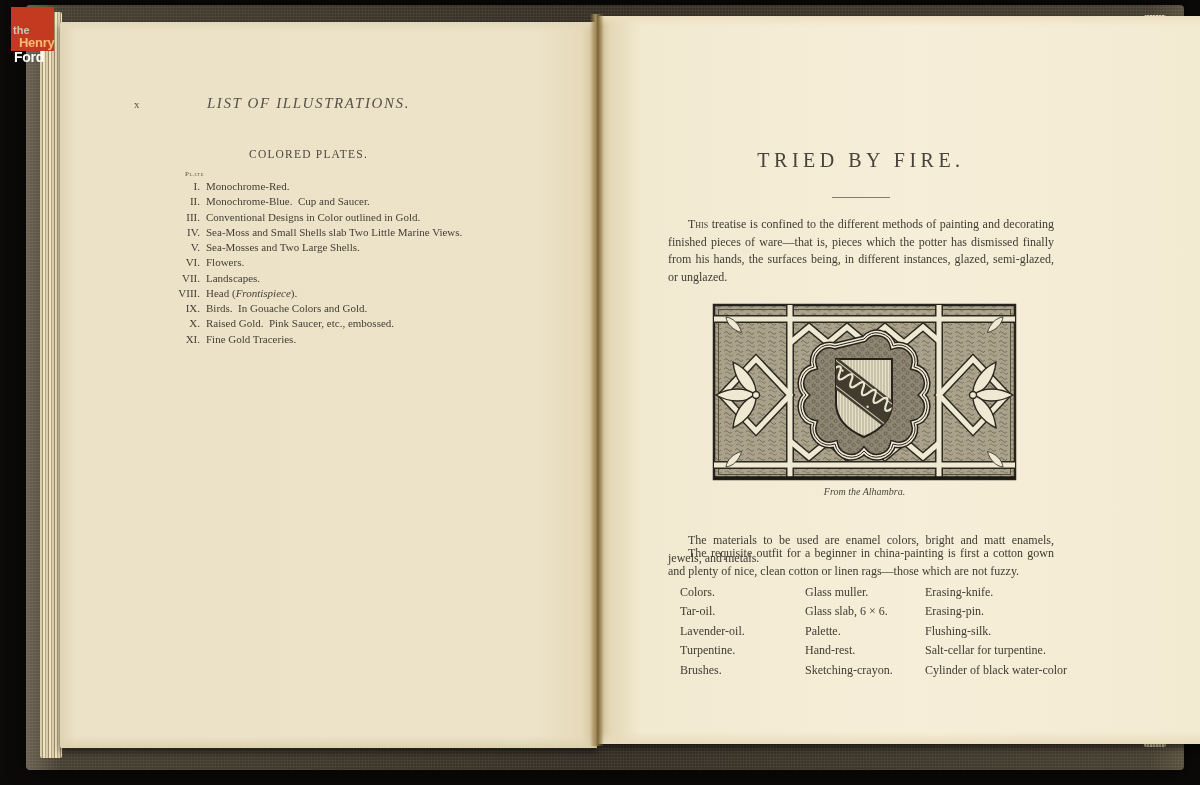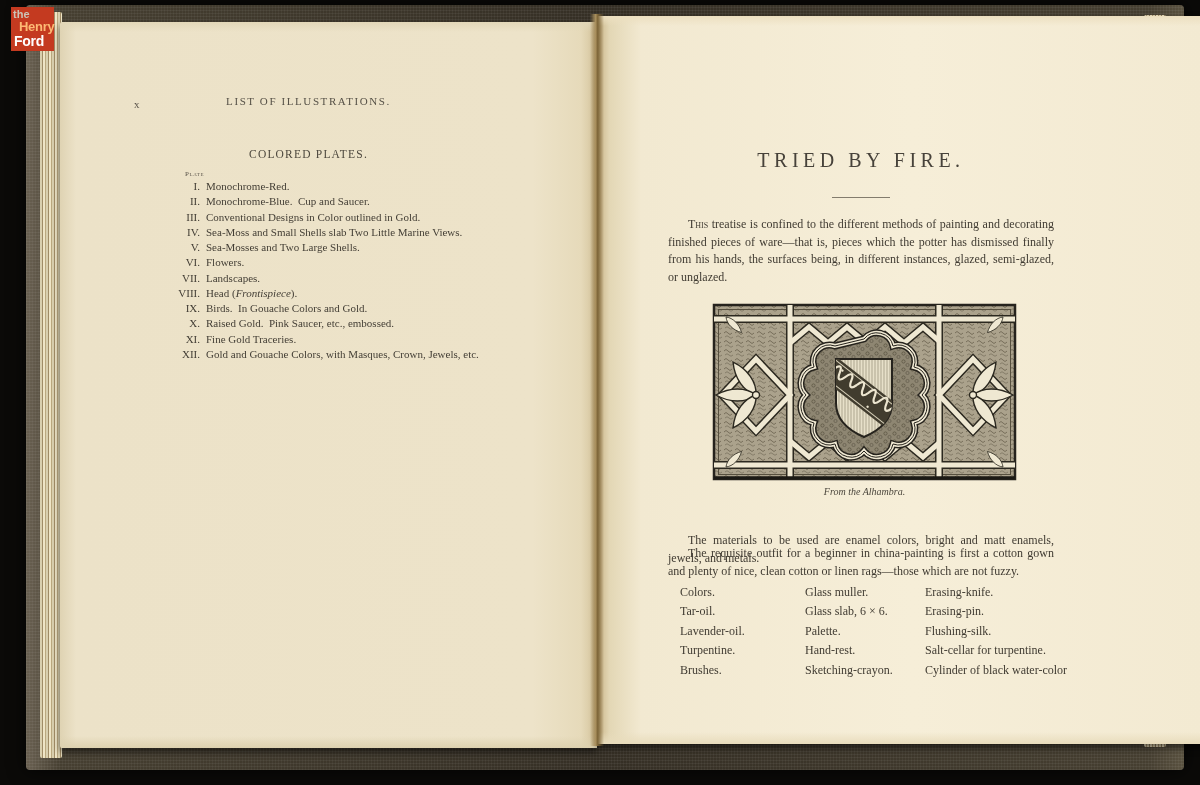--- a/index.html
+++ b/index.html
@@ -46,28 +46,28 @@
     border-radius:0 2px 2px 0;
   }
   .gutter-shadow{
     position:absolute;left:590px;top:14px;width:14px;height:732px;
     background:linear-gradient(90deg,rgba(0,0,0,0),#a98f5d 40%,#7c6437 55%,rgba(0,0,0,0));
   }
   
   .thf-logo{position:absolute;left:11px;top:7px;width:43px;height:44px;z-index:50;
     font-family:"Liberation Sans",sans-serif;}
   .thf-logo .sq{position:absolute;left:0;top:0;width:100%;height:100%;background:#c43a20;}
-  .thf-logo span{position:absolute;line-height:1;}
+  .thf-logo span{position:absolute;line-height:1;margin-top:16px;}
   .thf-the{left:2px;top:2px;font-size:11px;font-weight:600;color:#cbc4b6;}
   .thf-henry{left:8px;top:13px;font-size:13px;font-weight:700;color:#fdba74;letter-spacing:-.3px;}
   .thf-ford{left:3px;top:27px;font-size:14px;font-weight:700;color:#ffffff;letter-spacing:-.3px;}
   
   .page-left .pagenum{position:absolute;left:74px;top:76px;font-size:11px;color:#5a544a;}
   .run-head{position:absolute;left:0;right:40px;top:73px;text-align:center;
-    font-size:11px;letter-spacing:1.6px;color:#565147;}
+    font-style:italic;font-size:15px;letter-spacing:1.6px;color:#565147;}
   .section-title{position:absolute;left:0;right:40px;top:126px;text-align:center;
     font-size:11.5px;letter-spacing:1.2px;color:#4c473d;}
   .plate-label{position:absolute;left:125px;top:148px;font-size:7px;
     font-variant:small-caps;letter-spacing:.6px;color:#5a544a;}
   .plates-list{position:absolute;left:108px;top:157px;right:20px;}
   .plate-row{display:flex;line-height:15.25px;font-size:11px;color:#433e35;}
   .plate-numeral{width:32px;text-align:right;flex:0 0 32px;}
   .plate-title{margin-left:6px;white-space:pre-wrap;}
   
   .rp-content{position:absolute;left:71px;top:0;width:386px;height:100%;}
@@ -141,24 +141,20 @@
         <span class="plate-title">Birds.  In Gouache Colors and Gold.</span>
       </div>
       <div class="plate-row">
         <span class="plate-numeral">X.</span>
         <span class="plate-title">Raised Gold.  Pink Saucer, etc., embossed.</span>
       </div>
       <div class="plate-row">
         <span class="plate-numeral">XI.</span>
         <span class="plate-title">Fine Gold Traceries.</span>
       </div>
-      <div class="plate-row">
-        <span class="plate-numeral">XII.</span>
-        <span class="plate-title">Gold and Gouache Colors, with Masques, Crown, Jewels, etc.</span>
-      </div>
     </div>
 </div>
 
 <div class="page page-right">
   <div class="rp-content">
     <div class="rp-title">TRIED BY FIRE.</div>
     <div class="rp-rule"></div>
     <p class="para indent para1"><span class="sc">This</span><span> treatise is confined to the different methods of painting and decorating finished pieces of ware—that is, pieces which the potter has dismissed finally from his hands, the surfaces being, in different instances, glazed, semi-glazed, or unglazed.</span></p>
     <p class="para indent para2">The materials to be used are enamel colors, bright and matt enamels, jewels, and metals.</p>
     <p class="para indent para3">The requisite outfit for a beginner in china-painting is first a cotton gown and plenty of nice, clean cotton or linen rags—those which are not fuzzy.</p>

